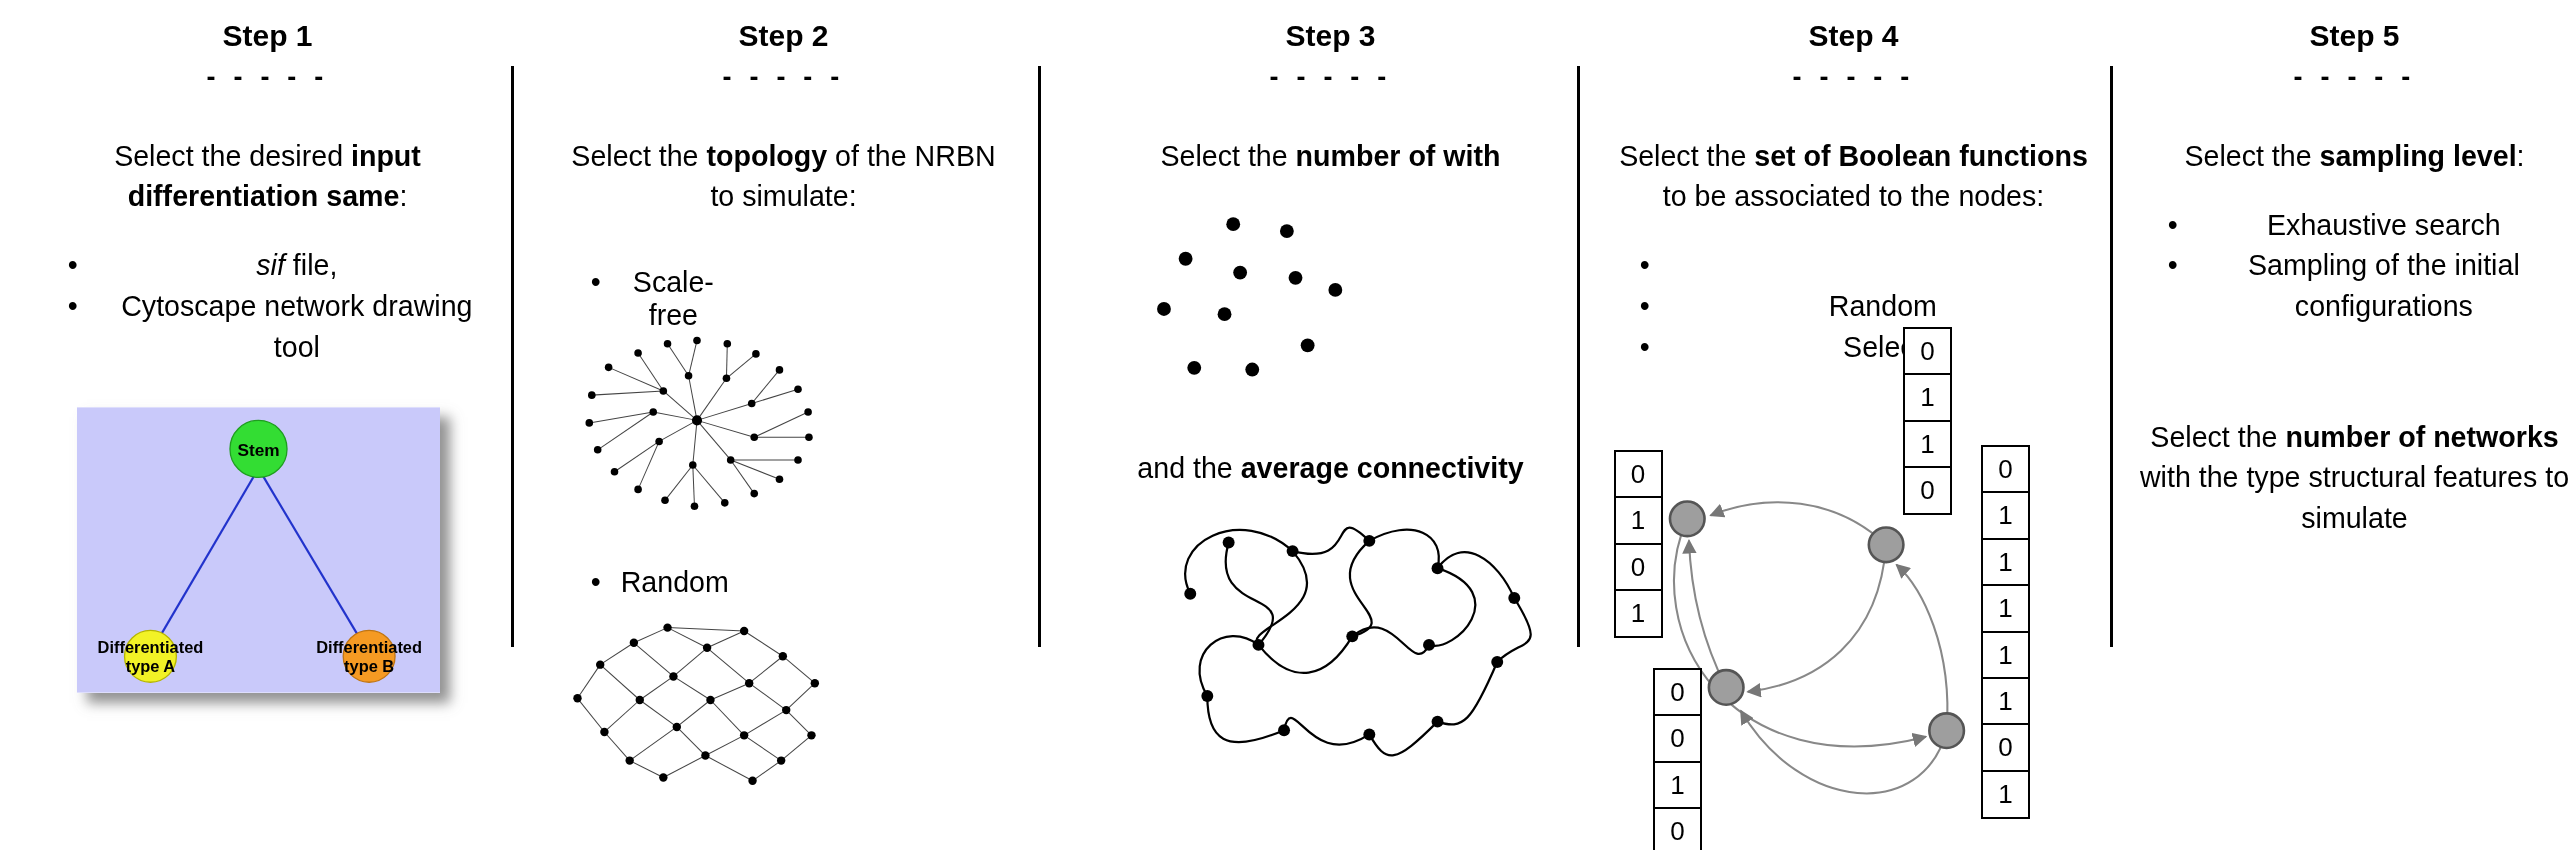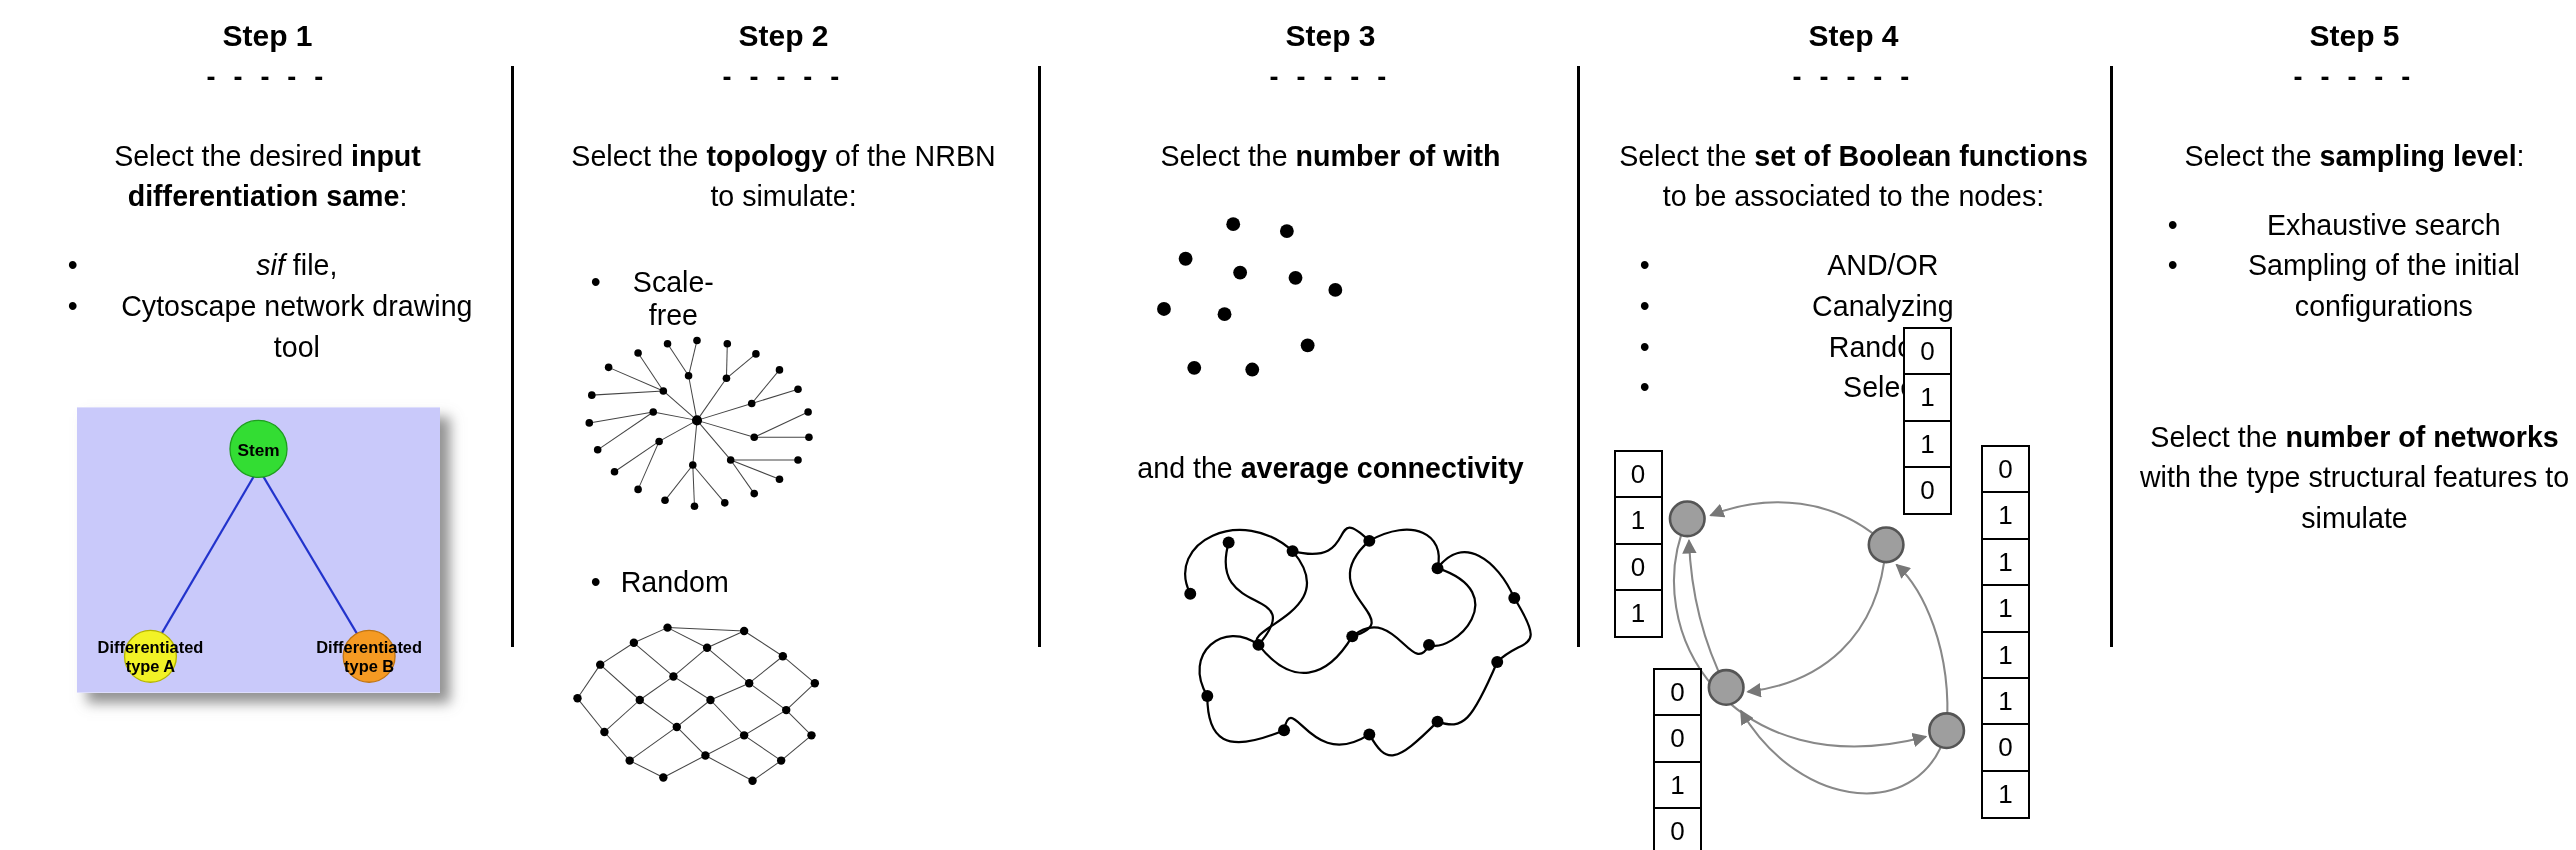--- a/index.html
+++ b/index.html
@@ -317,25 +317,20 @@
 
 <div class="vline" id="vline3"></div>
 
 <div class="col" id="col4">
   <div class="step-title">Step 4</div>
   <div class="dashes">- - - - -</div>
   <p class="para"><span>Select the </span><b>set of Boolean functions</b><span> to be associated to the nodes:</span></p>
   <div class="bullets">
     <div class="bullet">
         <span class="dot"></span>
-        <span class="btxt">AND/OR</span>
-      </div>
-    <div class="bullet">
-        <span class="dot"></span>
-        <span class="btxt">Canalyzing</span>
       </div>
     <div class="bullet">
         <span class="dot"></span>
         <span class="btxt">Random</span>
       </div>
     <div class="bullet">
         <span class="dot"></span>
         <span class="btxt">Select</span>
       </div>
   </div>

